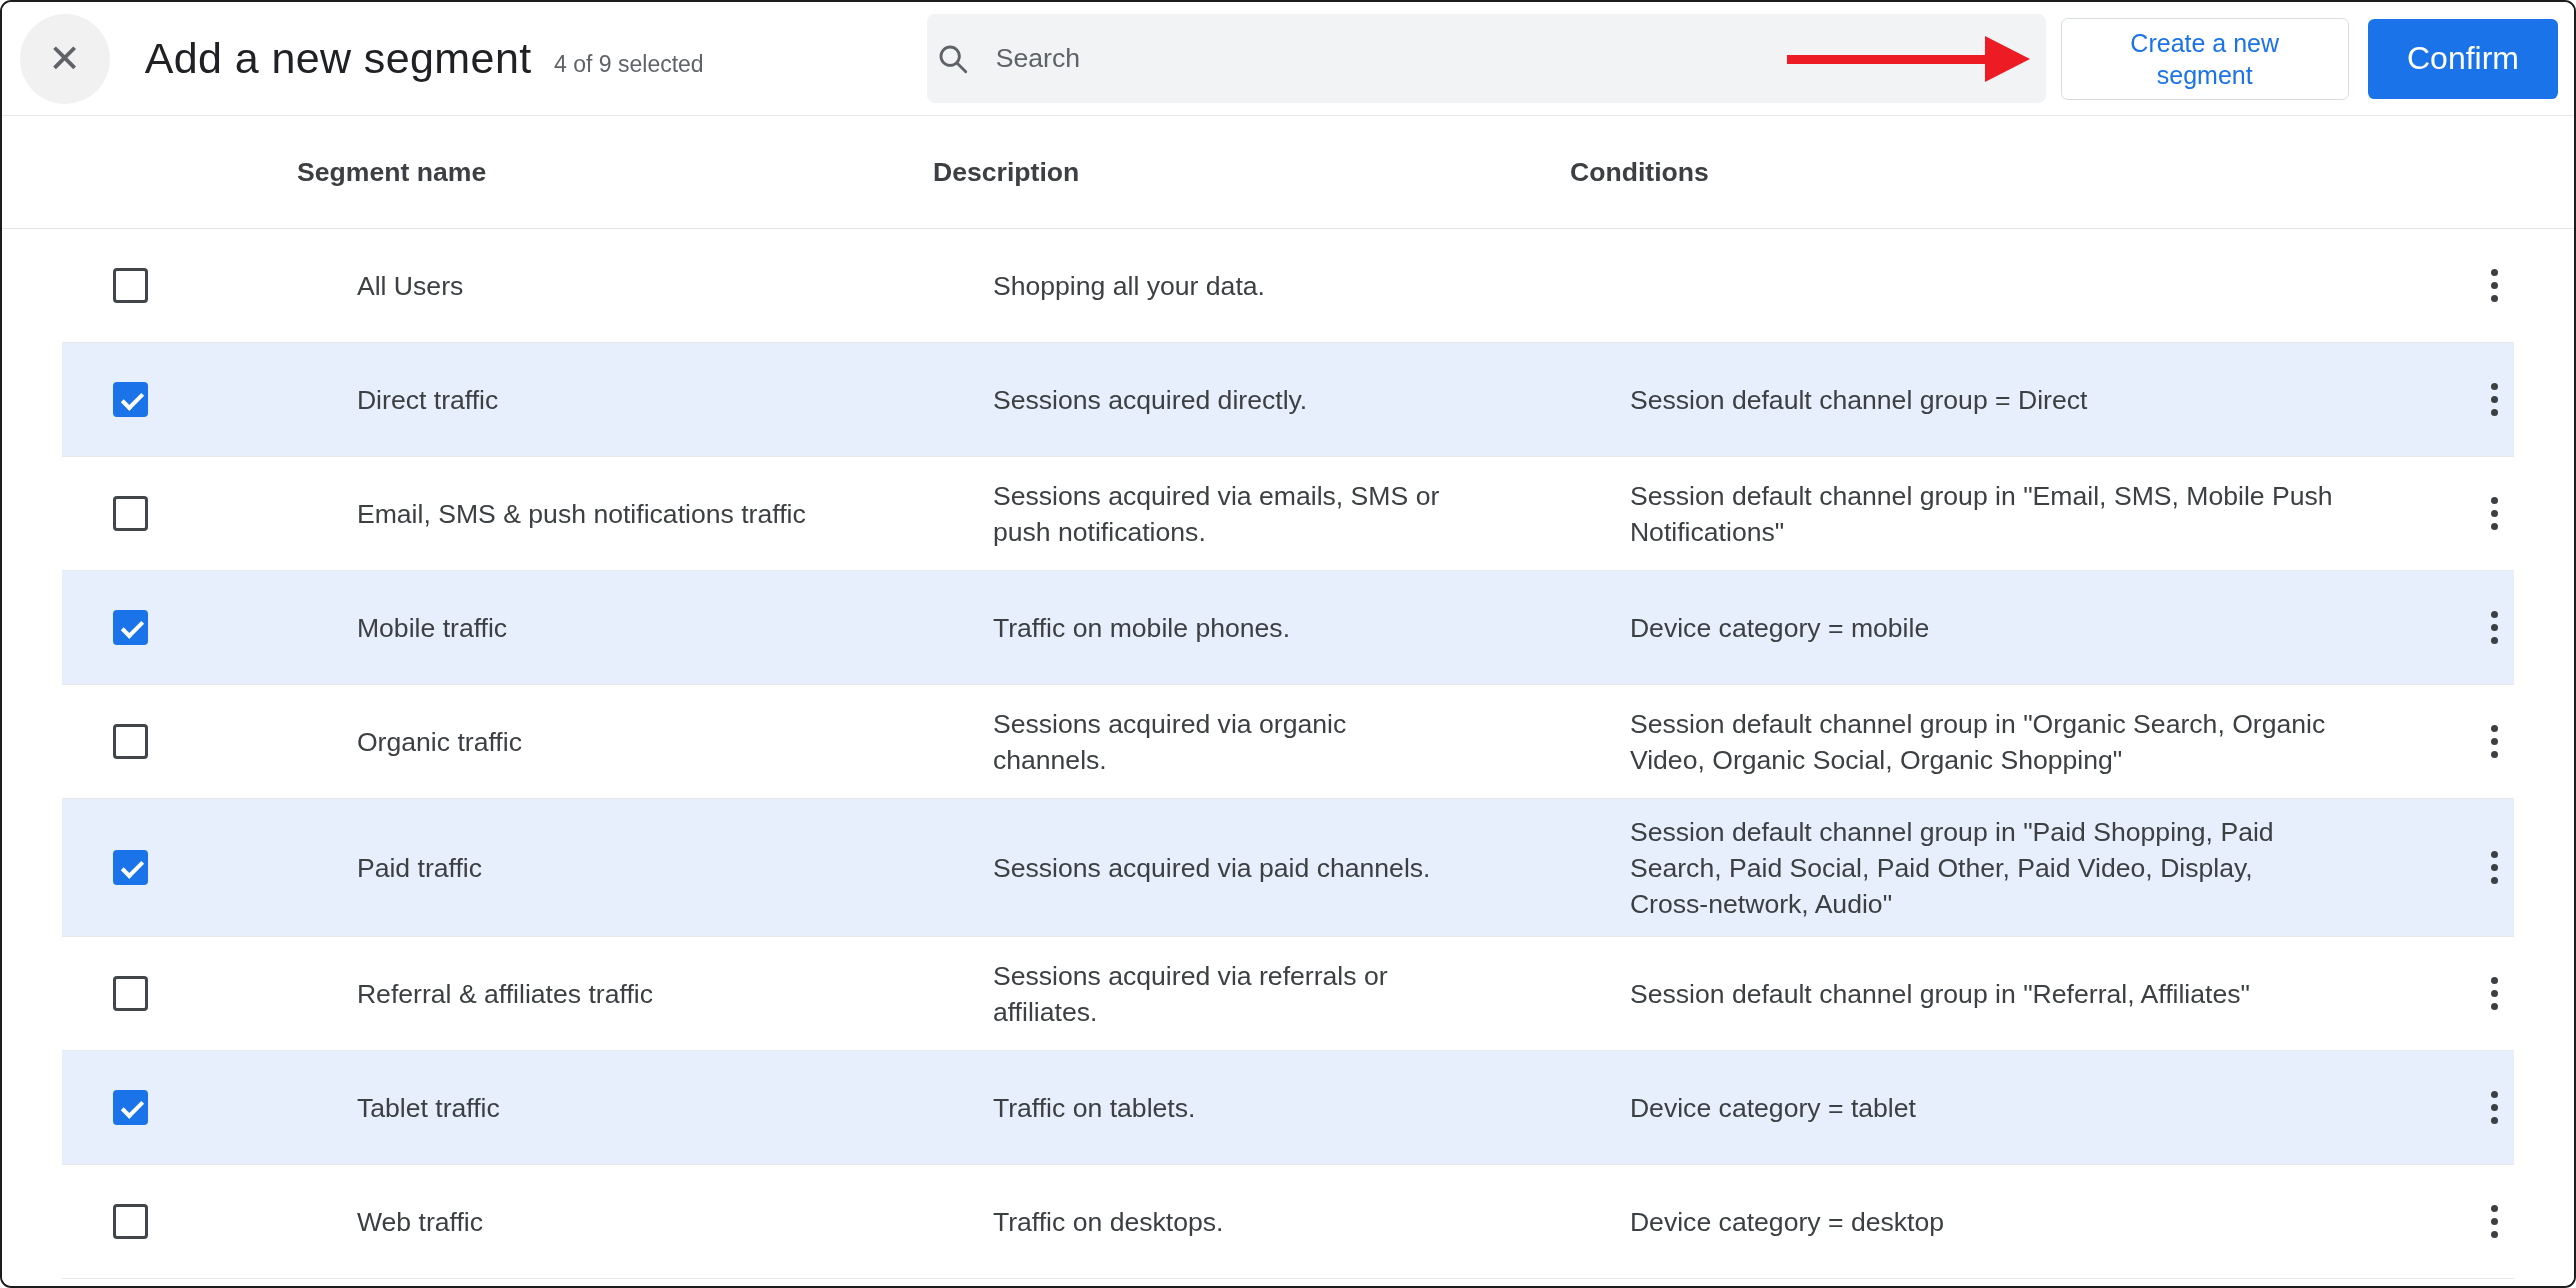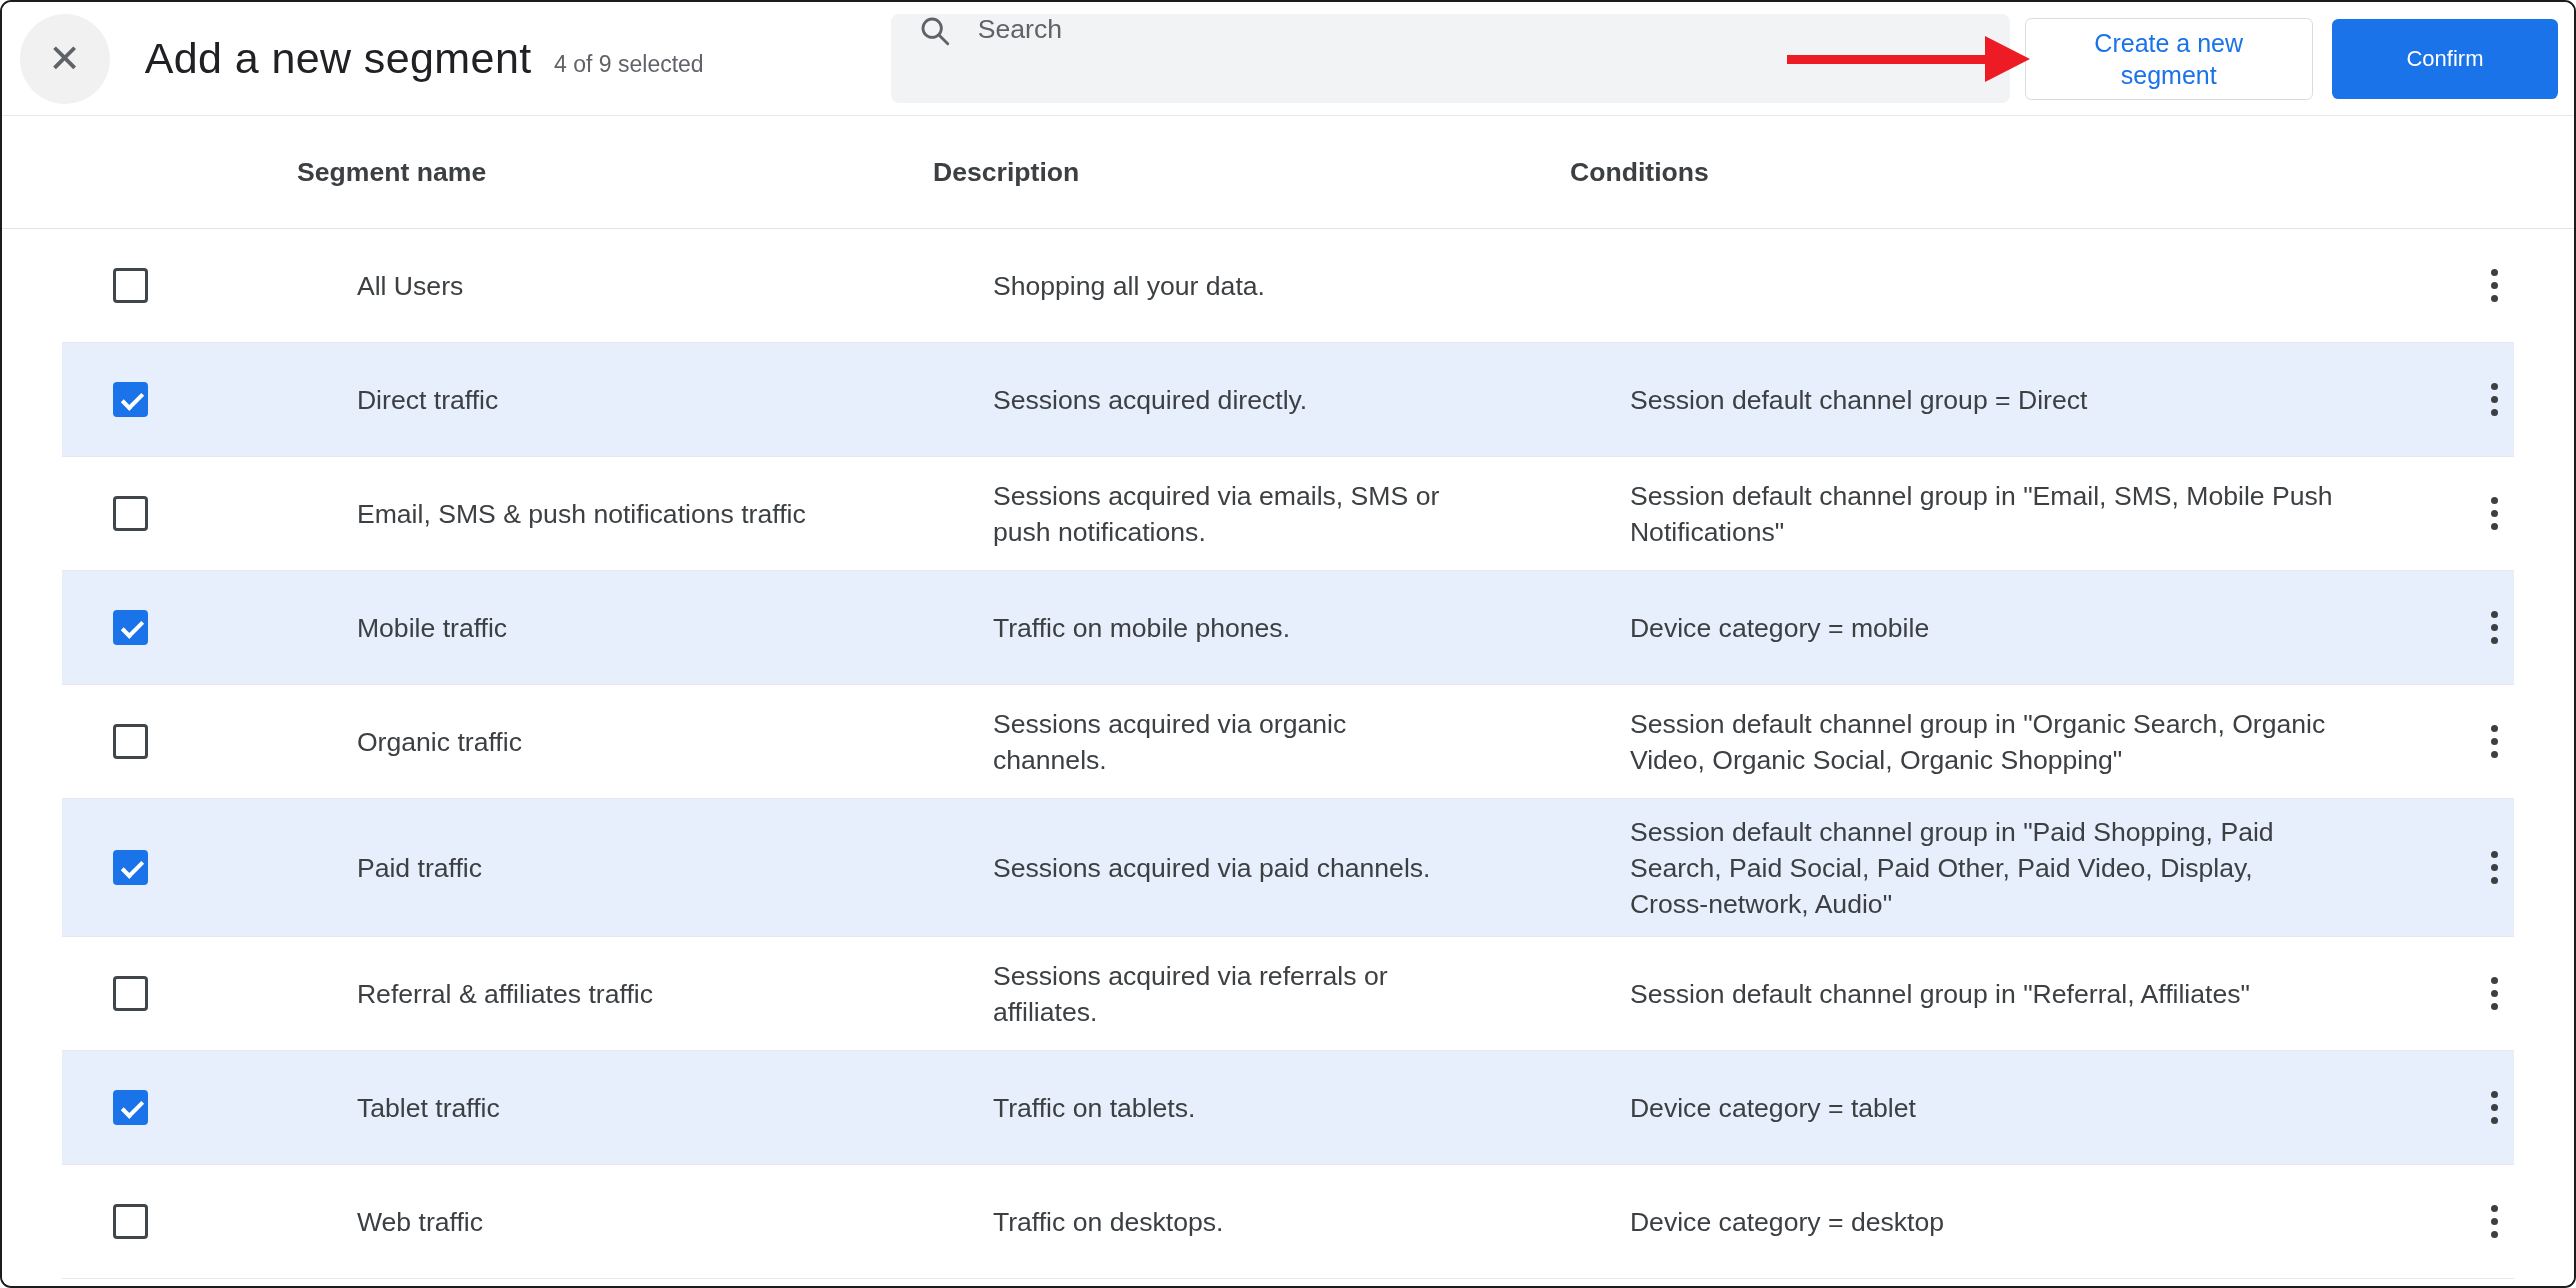--- a/index.html
+++ b/index.html
@@ -67,22 +67,22 @@
     color:var(--text-gray);
     white-space:nowrap;
   }
   .search{
     margin-left:auto;
     width:1119px;
     height:89px;
     background:#f1f3f4;
     border-radius:8px;
     display:flex;
-    align-items:flex-start;
-    padding:0 27px;
+    align-items:center;
+    padding:0 9px;
     flex:0 0 auto;
   }
   .search-icon{
     display:flex;align-items:center;justify-content:center;
     margin-right:26px;
     flex:0 0 auto;
   }
   .search-input{
     flex:1;
     background:transparent;
@@ -130,28 +130,28 @@
     font-family:"Liberation Sans","DejaVu Sans",sans-serif;
     font-size:25px;
     font-weight:500;
     line-height:32px;
     padding:6.4px 55px;
     text-align:center;
     cursor:pointer;
     flex:0 0 auto;
   }
   .confirm-btn{
-    width:226px;
+    width:190px;
     height:80px;
     background:var(--accent);
     border:none;
     border-radius:6.4px;
     color:#fff;
     font-family:"Liberation Sans","DejaVu Sans",sans-serif;
-    font-size:22px;
+    font-size:32px;
     font-weight:500;
     cursor:pointer;
     flex:0 0 auto;
   }
   
   .table{flex:1;display:flex;flex-direction:column;background:#fff;}
   .thead,.row{
     display:grid;
     grid-template-columns:295px 636px 637px 845px 1fr;
     align-items:center;

